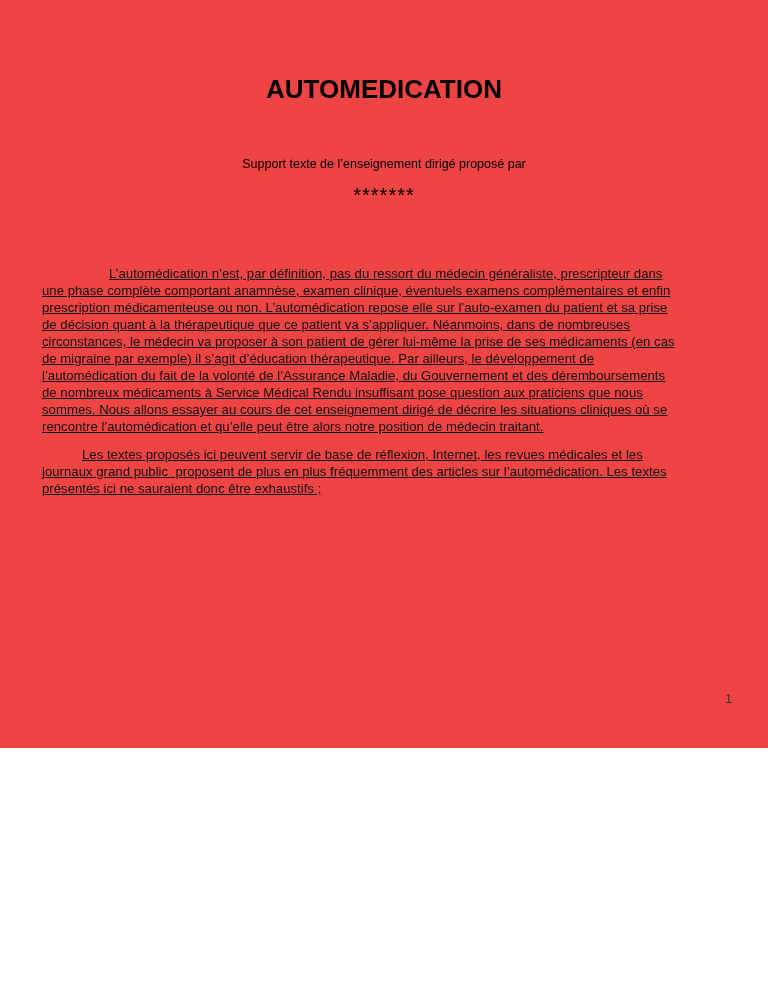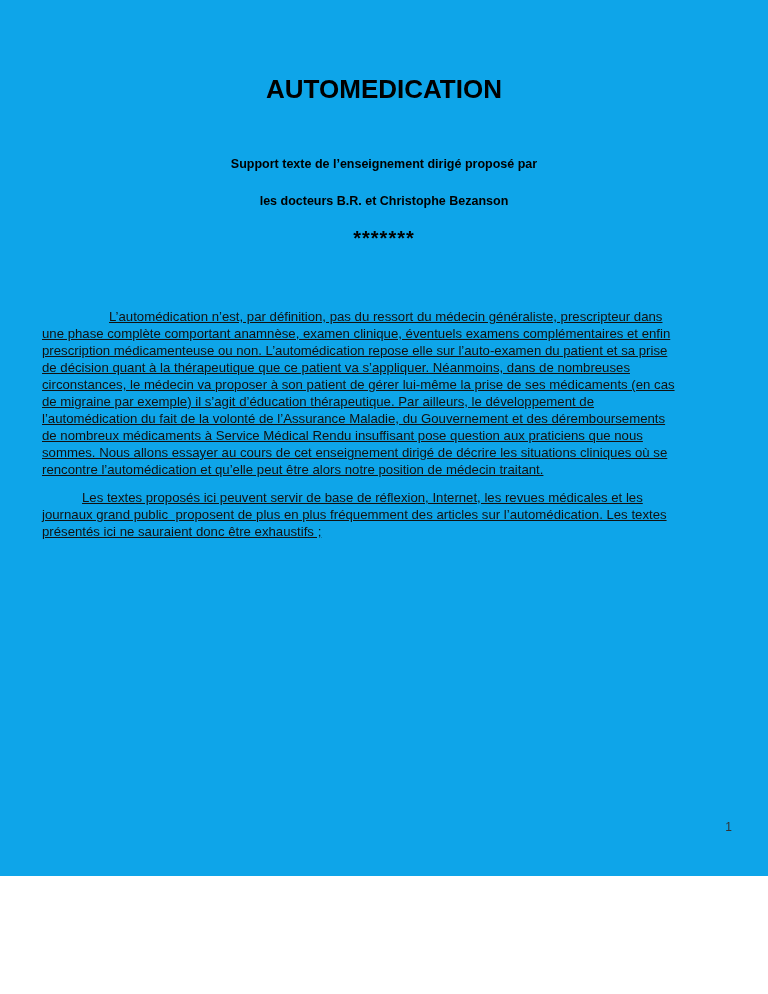--- a/index.html
+++ b/index.html
@@ -4,43 +4,43 @@
 <title>AUTOMEDICATION</title>
 <style>
   html, body {
     margin: 0;
     padding: 0;
     background: #ffffff;
   }
   .page {
     position: relative;
     width: 768px;
-    height: 876px;
+    height: 748px;
     margin: 0 auto;
-    background: #0ea5e9;
+    background: #ef4444;
     color: #1a1a1a;
     font-family: "Liberation Sans", "DejaVu Sans", sans-serif;
     overflow: hidden;
   }
   .doc-title {
     margin: 0;
     padding-top: 74px;
     text-align: center;
     font-size: 26px;
     line-height: 30px;
     font-weight: bold;
     color: #000000;
   }
   .subtitle-block {
     margin-top: 46px;
   }
   .subtitle-line {
-    margin: 9px;
+    margin: 3px;
     text-align: center;
-    font-weight: bold;
+    font-weight: normal;
     font-size: 12.5px;
     line-height: 28px;
     color: #000000;
   }
   .separator-line {
     font-size: 20px;
     letter-spacing: 1px;
   }
   .body-text {
     margin: 56px 42px 0 42px;
@@ -66,21 +66,20 @@
 </style>
 </head>
 <body>
 
 <div class="page">
 
   <h1 class="doc-title">AUTOMEDICATION</h1>
 
   <div class="subtitle-block">
     <p class="subtitle-line">Support texte de l’enseignement dirigé proposé  par</p>
-    <p class="subtitle-line">les docteurs  B.R.  et Christophe Bezanson</p>
     <p class="subtitle-line separator-line">*******</p>
   </div>
 
   <div class="body-text">
     <p class="para para-1">L’automédication n’est, par définition, pas du ressort du médecin généraliste, prescripteur dans
 une phase complète comportant anamnèse, examen clinique, éventuels examens complémentaires et enfin
 prescription médicamenteuse ou non. L’automédication repose elle sur l’auto-examen du patient et sa prise
 de décision quant à la thérapeutique que ce patient va s’appliquer. Néanmoins, dans de nombreuses
 circonstances, le médecin va proposer à son patient de gérer lui-même la prise de ses médicaments (en cas
 de migraine par exemple) il s’agit d’éducation thérapeutique. Par ailleurs, le développement de

